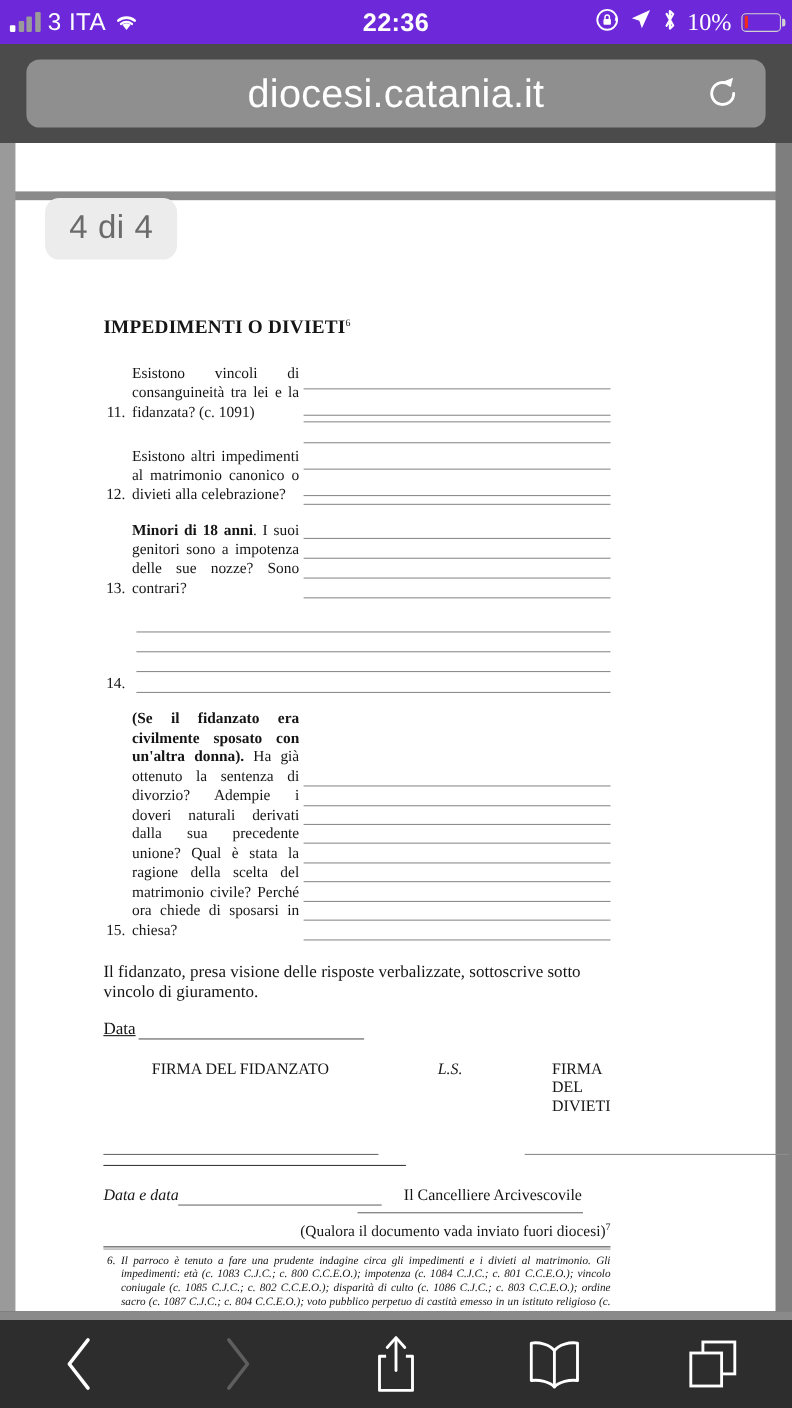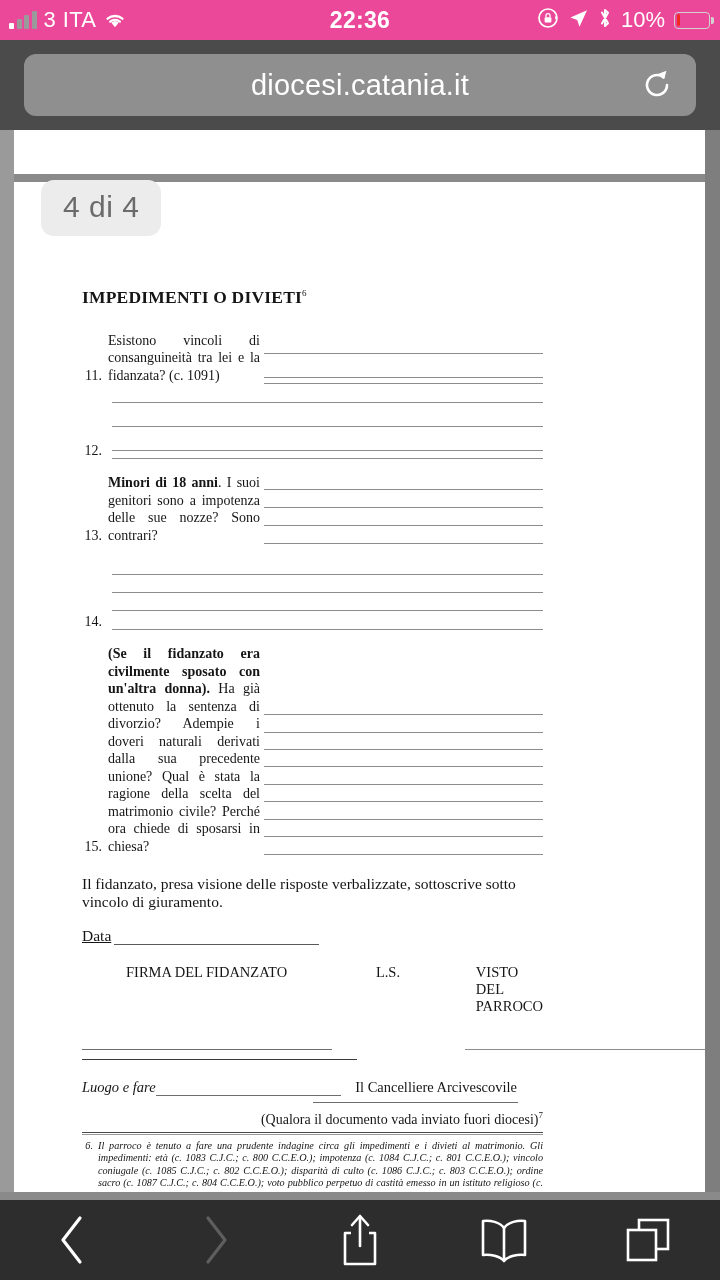--- a/index.html
+++ b/index.html
@@ -7,55 +7,55 @@
     width:720px; height:1280px;
     background:#3a3a3a;
     font-family:"Liberation Sans", sans-serif;
     overflow:hidden;
   }
   #screen { position:relative; width:720px; height:1280px; background:#4a4a4a; }
 
   
   .statusbar{
     position:absolute; top:0; left:0; width:720px; height:40px;
-    background:#ec4899; color:#ffffff;
+    background:#6d28d9; color:#ffffff;
     display:flex; align-items:center;
   }
   .sb-left{ display:flex; align-items:center; gap:7px; padding-left:9px; width:250px; }
   .sb-center{ flex:1; text-align:center; font-size:23px; font-weight:bold; letter-spacing:.3px;}
   .sb-right{ display:flex; align-items:center; gap:9px; justify-content:flex-end; padding-right:10px; width:250px; }
 
   .signal{ display:flex; align-items:flex-end; gap:2.5px; height:17px; }
   .signal i{ display:block; width:5px; background:#9a9a9a; border-radius:1px; }
   .signal i.on{ background:#ffffff; }
   .signal i:nth-child(1){ height:6px; }
   .signal i:nth-child(2){ height:10px; }
   .signal i:nth-child(3){ height:14px; }
   .signal i:nth-child(4){ height:18px; }
   .carrier{ font-size:22px; font-weight:500; letter-spacing:.4px; }
   .wifi{ width:24px; height:18px; }
 
-  .sb-pct{ font-size:22px; font-weight:500; }
+  .sb-pct{ font-size:22px; font-weight:500;font-family:Liberation Serif, serif; }
   .battery{ position:relative; width:36px; height:17px; border:1.8px solid #d2d2d2; border-radius:4px; }
   .battery:after{ content:""; position:absolute; right:-5px; top:4.5px; width:3px; height:7px; background:#d2d2d2; border-radius:0 2px 2px 0;}
   .battery i{ position:absolute; left:1.6px; top:1.6px; bottom:1.6px; width:10%; background:#ef2b21; border-radius:2px; }
 
   
   .urlbar-wrap{
     position:absolute; top:40px; left:0; width:720px; height:90px;
     background:#4b4b4b;
     display:flex; align-items:center; justify-content:center;
   }
   .urlbar{
     position:relative;
     width:672px; height:62px; border-radius:12px;
     background:#8f8f8f;
     display:flex; align-items:center; justify-content:center;
   }
-  .url-text{ color:#ffffff; font-size:29px; letter-spacing:.2px; }
+  .url-text{ color:#ffffff; font-size:36px; letter-spacing:.2px; }
   .reload{ position:absolute; right:22px; top:50%; transform:translateY(-50%); width:34px; height:34px; }
 
   
   .content{
     position:absolute; top:130px; left:0; width:720px; height:1062px;
     background:#8a8a8a; overflow:hidden;
   }
   .prev-page{ position:absolute; top:0; left:14px; width:691px; height:44px; background:#ffffff; }
   .page{
     position:absolute; top:52px; left:14px; width:691px; height:1135px;
@@ -68,21 +68,21 @@
   .pagebadge{
     position:absolute; top:50px; left:41px;
     background:#ececec; color:#6b6b6b;
     border-radius:13px; padding:10px 22px 12px 22px;
     font-family:"Liberation Sans", sans-serif;
     font-size:30px; letter-spacing:.5px;
     z-index:5;
   }
 
   
-  .doc{ position:absolute; top:0; left:4px; width:547px; padding:0 22px 0 64px; }
+  .doc{ position:absolute; top:0; left:16px; width:547px; padding:0 22px 0 64px; }
   .sect-title{
     font-weight:bold; font-size:17.5px; letter-spacing:.2px;
     margin-top:105px; margin-bottom:18px;
   }
   .sect-title sup{ font-size:9px; font-weight:normal; vertical-align:super; }
 
   .qrow{ display:flex; align-items:flex-end; margin-bottom:14px; }
   .qnum{ width:26px; flex:none; font-size:14px; text-align:right; padding-right:6px; padding-top:1px;}
   .qtext{
     width:152px; flex:none; font-size:14px; line-height:17.5px;
@@ -93,21 +93,21 @@
   .qlines{ flex:1; padding-left:4px; padding-top:3px; }
   .qlines i{ display:block; border-bottom:1px solid #8d8d8d; }
 
   .oath{ font-size:15.5px; margin-top:20px; margin-bottom:16px; }
 
   .dataline{ display:flex; align-items:flex-end; font-size:15.5px; margin-bottom:19px;text-decoration:underline; }
   .dataline .rule{ width:205px; border-bottom:1px solid #5a5a5a; margin-left:3px; height:14px; }
 
   .sigrow{ display:flex; font-size:14.5px; margin-bottom:30px; padding-left:44px; }
   .sig1{ width:275px; }
-  .sig2{ width:110px; }
+  .sig2{ width:110px;font-style:italic; }
   .sig3{ flex:1; }
 
   .siglines{ position:relative; height:28px; margin-bottom:6px; }
   .siglines .l1{ position:absolute; left:0;  top:4px;  width:250px; border-bottom:1px solid #6d6d6d;}
   .siglines .l2{ position:absolute; left:0;  top:14px; width:275px; border-bottom:1px solid #3a3a3a;}
   .siglines .l3{ position:absolute; left:383px; top:4px; width:240px; border-bottom:1px solid #8d8d8d;}
 
   .visto{ font-size:14.5px; margin-bottom:8px; display:flex; align-items:flex-end; }
   .visto b{ font-weight:bold; }
   .visto .rule{ flex:1; border-bottom:1px solid #6d6d6d; height:14px; margin-left:2px; }
@@ -218,20 +218,21 @@
           <div class="qtext lastleft">Esistono vincoli di consanguineità tra lei e la fidanzata? (c. 1091)</div>
           <div class="qlines">
             <i style="height:25px"></i>
               <i style="height:24px"></i>
               <i style="height:6px"></i>
           </div>
         </div>
 
         <div class="qrow">
           <div class="qnum">12.</div>
+          <div class="qtext lastleft">Esistono altri impedimenti al matrimonio canonico o divieti alla celebrazione?</div>
           <div class="qlines">
             <i style="height:2px"></i>
               <i style="height:24px"></i>
               <i style="height:24px"></i>
               <i style="height:8px"></i>
           </div>
         </div>
 
         <div class="qrow">
           <div class="qnum">13.</div>
@@ -274,32 +275,32 @@
         <div class="oath">Il fidanzato, presa visione delle risposte verbalizzate, sottoscrive sotto vincolo di giuramento.</div>
 
         <div class="dataline">
           <span>Data</span>
           <span class="rule"></span>
         </div>
 
         <div class="sigrow">
           <div class="sig1">FIRMA DEL FIDANZATO</div>
           <div class="sig2">L.S.</div>
-          <div class="sig3">VISTO DEL PARROCO</div>
+          <div class="sig3">FIRMA DEL DIVIETI</div>
         </div>
 
         <div class="siglines">
           <span class="l1"></span>
           <span class="l2"></span>
           <span class="l3"></span>
         </div>
 
 
         <div class="luogo">
-          <em>Luogo e fare</em>
+          <em>Data e data</em>
             <span class="rule"></span>
           <span class="canc">Il Cancelliere Arcivescovile</span>
         </div>
 
         <div class="qualora">
           <span class="toprule"></span>
           <span>(Qualora il documento vada inviato fuori diocesi)</span><sup>7</sup>
         </div>
 
         <div class="hr-double"></div>

